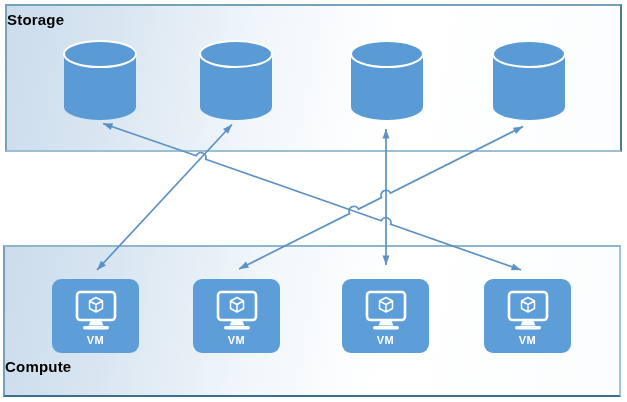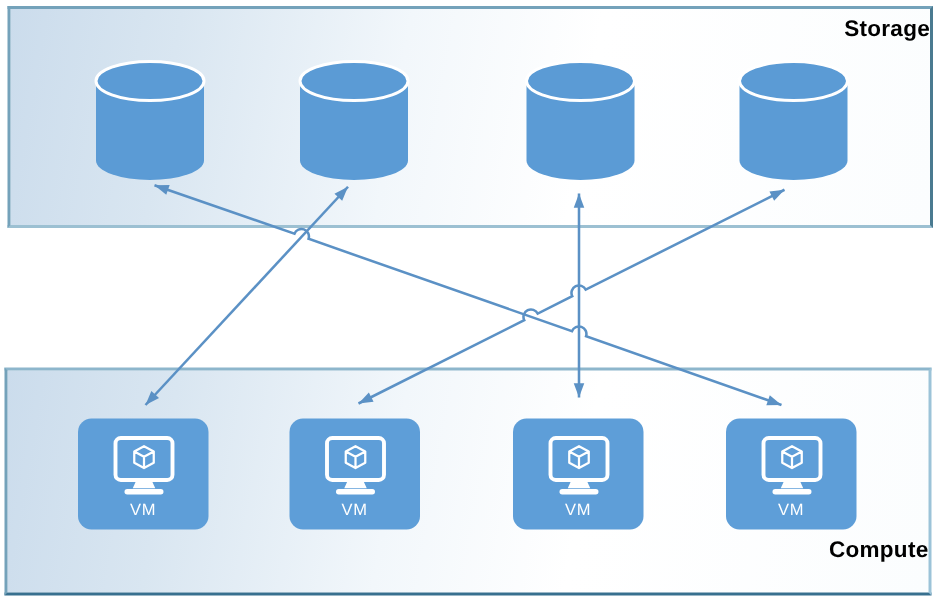--- a/index.html
+++ b/index.html
@@ -7,35 +7,35 @@
     --zone-fill:#cbdcec; --zone-border:#6fa0bb; --title-color:#000000; --vm-label-color:#ffffff;
   }
   html,body{margin:0;padding:0;background:#ffffff;font-family:"Liberation Sans",sans-serif;}
   .canvas{position:relative;width:627px;height:402px;background:#fff;overflow:hidden;}
   .zone{position:absolute;box-sizing:border-box;border:2px solid var(--zone-border);
         background:linear-gradient(100deg,var(--zone-fill) 0%,#d9e6f1 18%,#f2f7fb 42%,#ffffff 62%,#fbfdfe 100%);}
   .zone-storage{left:5px;top:4px;width:617px;height:148px;
         border-color:#74a2ba #4a7a90 #9cc0d2 #74a2ba;}
   .zone-compute{left:3px;top:245px;width:618px;height:152px;
         border-color:#8db6cc #9cc3d8 #38708f #74a2ba;}
-  .zone-title{position:absolute;left:0;right:0;text-align:right;font-weight:bold;
+  .zone-title{position:absolute;left:0;right:0;text-align:left;font-weight:bold;
         font-size:15px;color:var(--title-color);letter-spacing:0.2px;}
   .zone-storage .zone-title{top:5px;}
   .zone-compute .zone-title{bottom:20px;}
   .cyl{position:absolute;width:76px;height:84px;}
   .cyl svg{display:block;width:100%;height:100%;}
   .cyl-body{fill:var(--node-blue);}
   .cyl-top{fill:var(--node-blue);stroke:#ffffff;stroke-width:2;}
   .vm{position:absolute;width:87px;height:74px;background:var(--tile-blue);border-radius:9px;}
   .vm svg{display:block;position:absolute;left:0;top:0;width:87px;height:74px;}
   .mon-screen{fill:none;stroke:#ffffff;stroke-width:2.6;}
   .mon-cube{fill:none;stroke:#ffffff;stroke-width:1.5;stroke-linejoin:round;}
   .mon-solid{fill:#ffffff;stroke:none;}
   .vm-label{position:absolute;top:55px;left:0;right:0;text-align:center;
-        font-size:11px;font-weight:normal;color:var(--vm-label-color);letter-spacing:0.6px;}
+        font-size:11px;font-weight:bold;color:var(--vm-label-color);letter-spacing:0.6px;}
   .connectors{position:absolute;left:0;top:0;width:627px;height:402px;pointer-events:none;}
   .conn{fill:none;stroke:var(--connector-blue);stroke-width:1.7;}
   .arrowhead{fill:var(--connector-blue);stroke:none;}
 </style>
 </head>
 <body>
 
 <div class="canvas">
 
   <div class="zone zone-storage">

